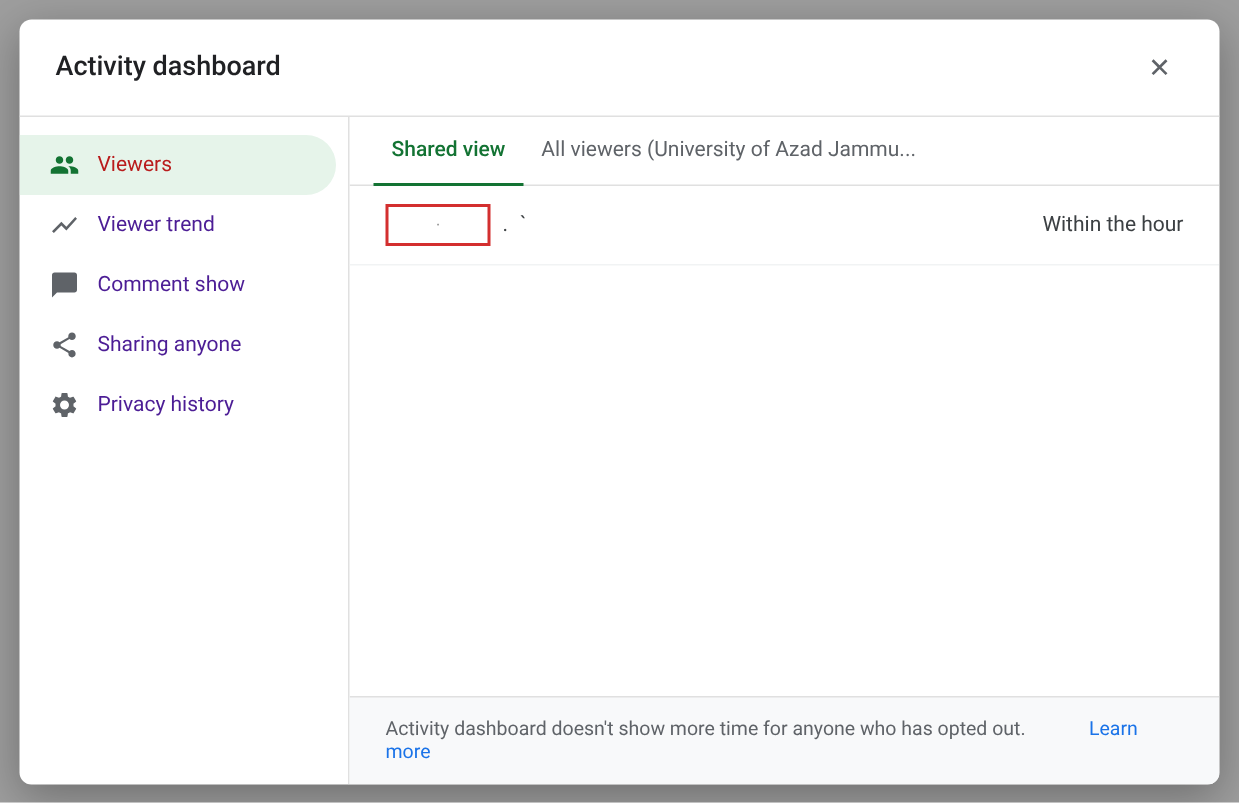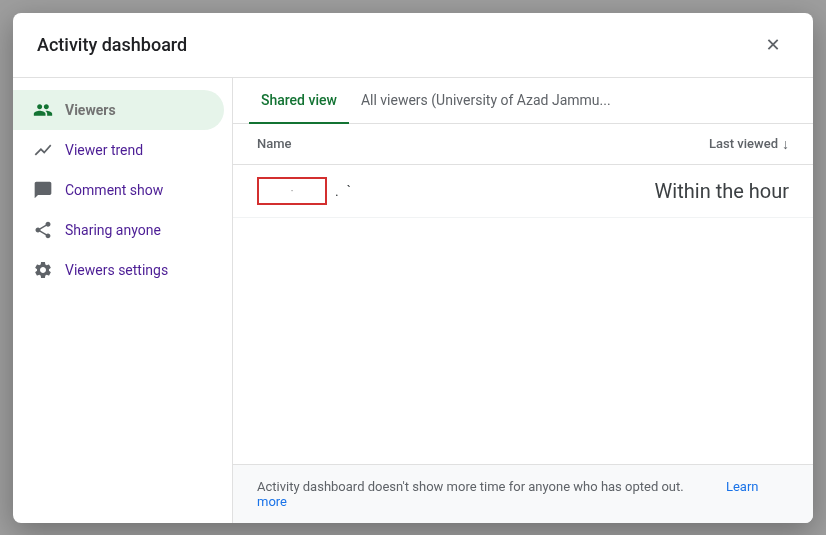--- a/index.html
+++ b/index.html
@@ -75,22 +75,22 @@
       padding: 10px 20px;
       cursor: pointer;
       border-radius: 0 24px 24px 0;
       margin-right: 8px;
       gap: 12px;
       color: #4c1d95;
       font-size: 14px;
     }
     .sidebar-item.active {
       background: #e6f4ea;
-      color: #737373;
-      font-weight: 700;
+      color: #b91c1c;
+      font-weight: 400;
     }
     .sidebar-item.active .sidebar-icon { color: #137333; }
     .sidebar-icon {
       width: 20px;
       height: 20px;
       display: flex;
       align-items: center;
       justify-content: center;
       color: #5f6368;
       flex-shrink: 0;
@@ -166,21 +166,21 @@
     }
     .name-dot-after {
       font-size: 14px;
       color: #3c4043;
     }
     .name-tick {
       font-size: 14px;
       color: #3c4043;
     }
     .last-viewed-cell {
-      font-size: 20px;
+      font-size: 14px;
       color: #3c4043;
     }
     .footer {
       padding: 14px 24px;
       border-top: 1px solid #e0e0e0;
       font-size: 13px;
       color: #5f6368;
       background: #f8f9fa;
       flex-shrink: 0;
     }
@@ -249,44 +249,37 @@
           </span>
           <span>Sharing anyone</span>
         </div>
 
         <div class="sidebar-item">
           <span class="sidebar-icon">
             <svg class="icon-svg" viewBox="0 0 24 24" fill="currentColor">
               <path d="M19.14,12.94c0.04-0.3,0.06-0.61,0.06-0.94c0-0.32-0.02-0.64-0.07-0.94l2.03-1.58c0.18-0.14,0.23-0.41,0.12-0.61 l-1.92-3.32c-0.12-0.22-0.37-0.29-0.59-0.22l-2.39,0.96c-0.5-0.38-1.03-0.7-1.62-0.94L14.4,2.81c-0.04-0.24-0.24-0.41-0.48-0.41 h-3.84c-0.24,0-0.43,0.17-0.47,0.41L9.25,5.35C8.66,5.59,8.12,5.92,7.63,6.29L5.24,5.33c-0.22-0.08-0.47,0-0.59,0.22L2.74,8.87 C2.62,9.08,2.66,9.34,2.86,9.48l2.03,1.58C4.84,11.36,4.8,11.69,4.8,12s0.02,0.64,0.07,0.94l-2.03,1.58 c-0.18,0.14-0.23,0.41-0.12,0.61l1.92,3.32c0.12,0.22,0.37,0.29,0.59,0.22l2.39-0.96c0.5,0.38,1.03,0.7,1.62,0.94l0.36,2.54 c0.05,0.24,0.24,0.41,0.48,0.41h3.84c0.24,0,0.44-0.17,0.47-0.41l0.36-2.54c0.59-0.24,1.13-0.56,1.62-0.94l2.39,0.96 c0.22,0.08,0.47,0,0.59-0.22l1.92-3.32c0.12-0.22,0.07-0.47-0.12-0.61L19.14,12.94z M12,15.6c-1.98,0-3.6-1.62-3.6-3.6 s1.62-3.6,3.6-3.6s3.6,1.62,3.6,3.6S13.98,15.6,12,15.6z"></path>
             </svg>
           </span>
-          <span>Viewers settings</span>
+          <span>Privacy history</span>
         </div>
 
       </div>
 
       <div class="content-area">
 
         <div class="tabs">
           <div class="tab active">
             <span>Shared view</span>
           </div>
           <div class="tab">
             <span>All viewers (University of Azad Jammu...</span>
           </div>
         </div>
 
         <div class="table-container">
-          <div class="table-header">
-            <span class="table-header-name">Name</span>
-            <div class="table-header-last">
-              <span>Last viewed</span>
-              <span class="sort-icon">↓</span>
-            </div>
-          </div>
 
           <div class="table-row">
             <div class="name-cell">
               <div class="name-redacted">
                 <span style="font-size:12px;color:#9e9e9e;">·</span>
               </div>
               <span class="name-dot-after">.</span>
               <span class="name-tick">`</span>
             </div>
             <div class="last-viewed-cell">Within the hour</div>

